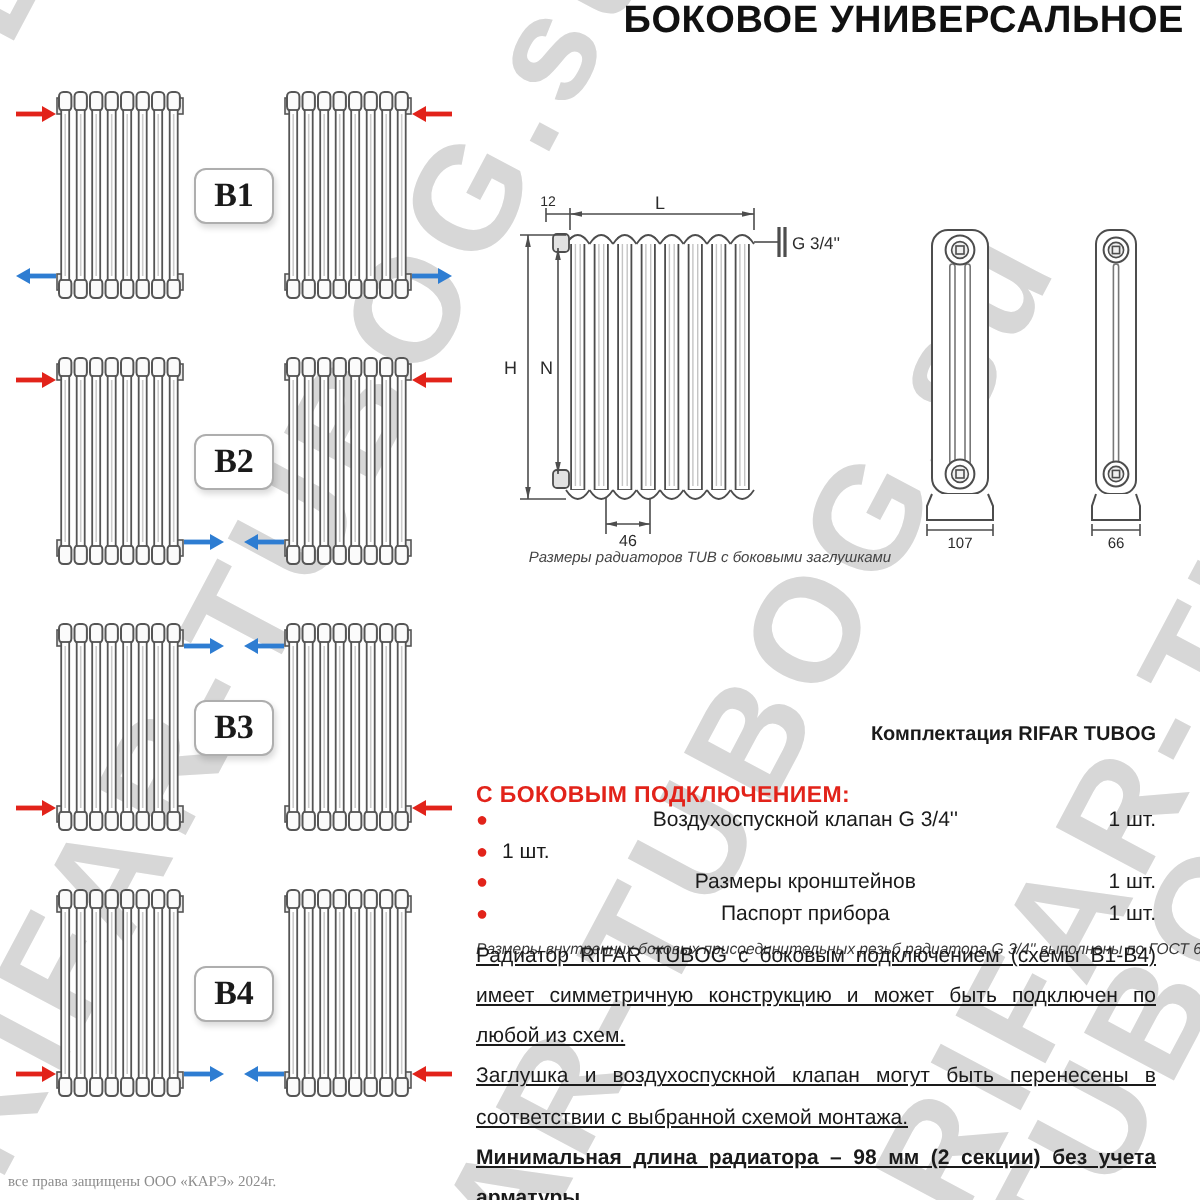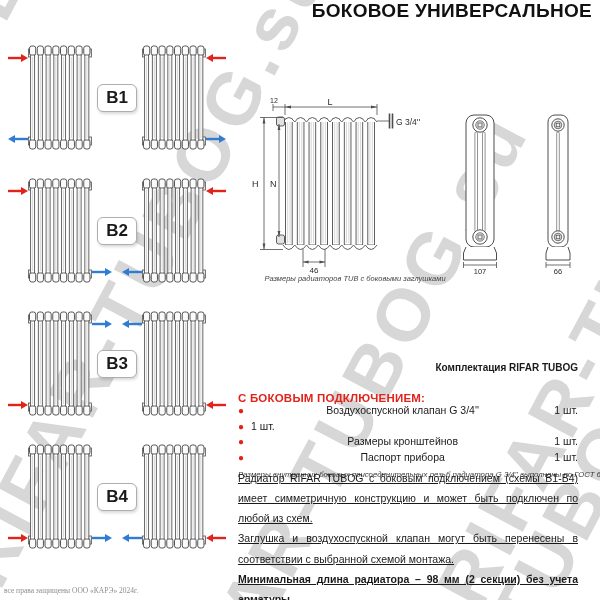--- a/index.html
+++ b/index.html
@@ -9,21 +9,21 @@
     --red:#e2231a;--blue:#2e7dd2;
   }
   
   .wm{position:absolute;z-index:0;font-weight:bold;font-size:74px;letter-spacing:6px;
       color:#d7d7d7;white-space:nowrap;transform-origin:0 0;user-select:none;}
   .layer{position:absolute;z-index:1;}
   
   #title{top:0;right:8px;text-align:right;font-weight:bold;font-size:19px;
          line-height:1.18;letter-spacing:.3px;color:#111;}
   
-  #schemes{left:8px;top:45px;width:218px;}
+  #schemes{left:8px;top:45px;width:218px;font-family:Liberation Serif, serif;}
   .scheme-row{position:relative;height:105px;margin-bottom:28px;}
   .radiator{position:absolute;top:0;}
   .radiator.left{left:20px}.radiator.right{left:134px}
   .scheme-label{position:absolute;left:50%;transform:translateX(-50%);top:39px;
       width:38px;height:26px;background:#fff;border:1.5px solid #aeaeae;border-radius:6px;
       display:flex;align-items:center;justify-content:center;font-weight:bold;font-size:17px;
       box-shadow:1px 2px 3px rgba(0,0,0,.15);}
   .arrow{position:absolute;width:20px;height:10px;}
   
   #techdrawing{left:250px;top:95px;}

